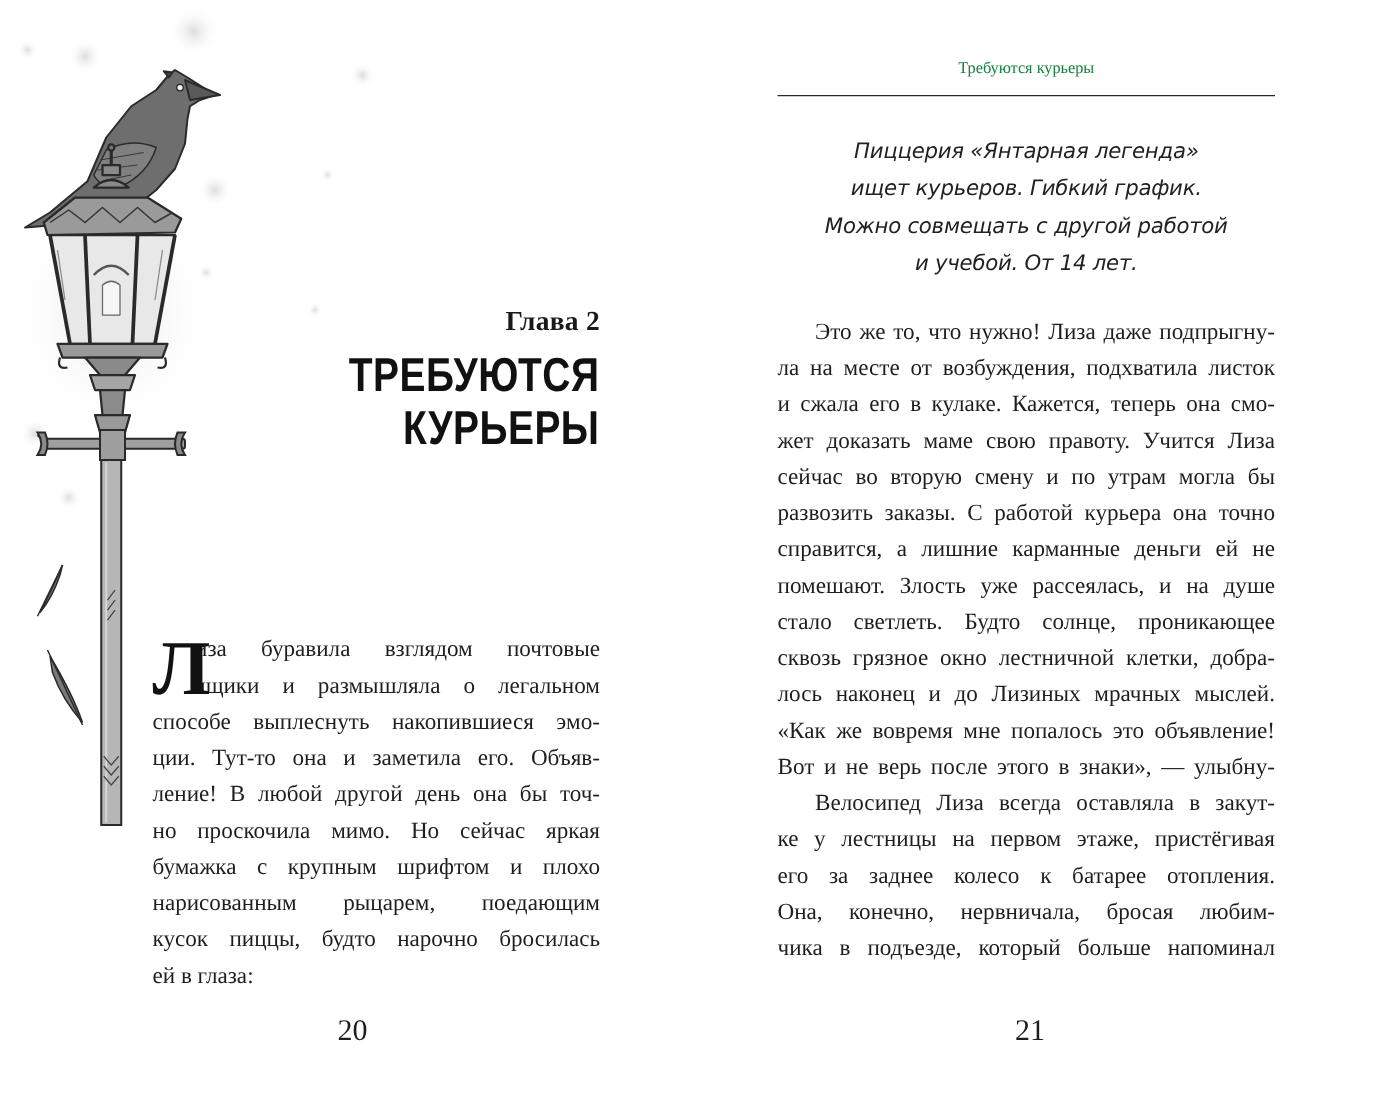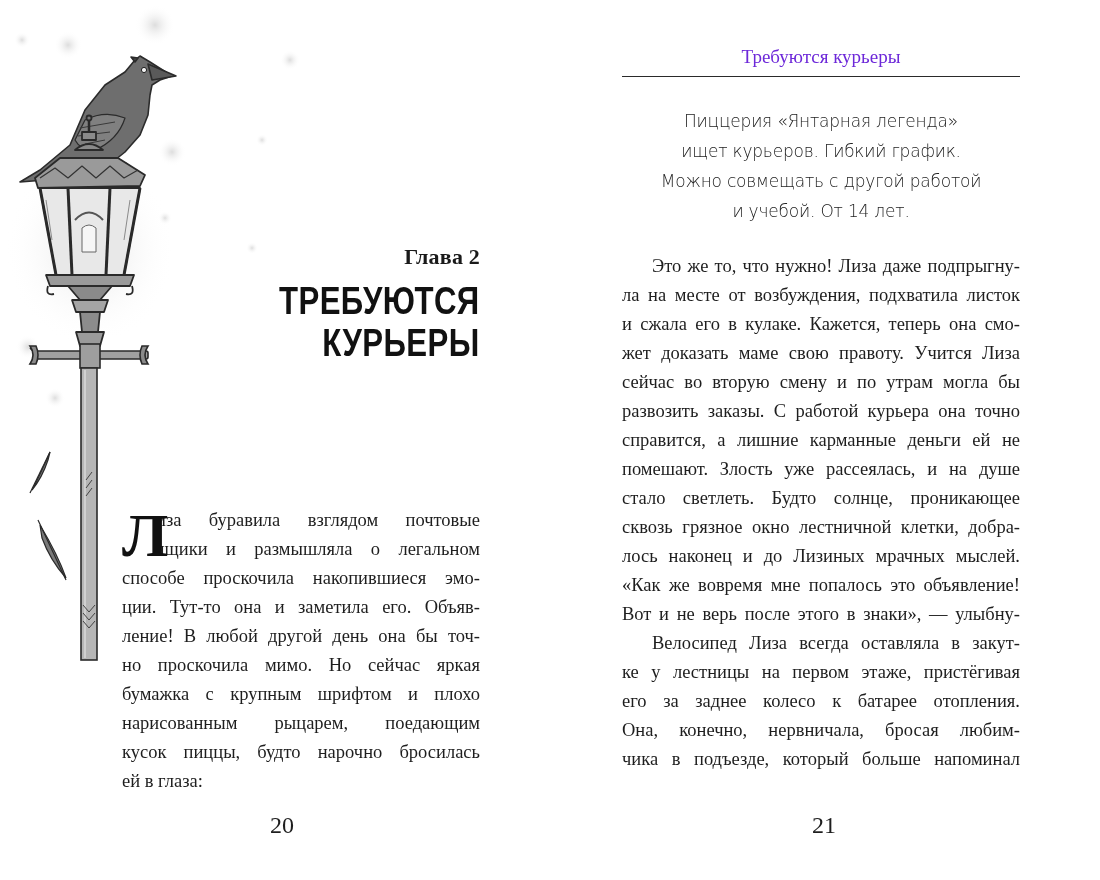--- a/index.html
+++ b/index.html
@@ -40,29 +40,29 @@
     font-family: "Liberation Serif", serif; color: #111;
   }
   .after-cap { padding-left: 34px; }
 
   .page-number { position: absolute; top: 812px; font-size: 24px; color: #1e1e1e; }
   .page-left .page-number { left: 270px; }
   .page-right .page-number { left: 262px; }
 
   
   .running-header {
-    position: absolute; left: 72px; width: 398px; top: 46px; text-align: center; font-size: 19px;
-    font-family: "Liberation Serif", serif; color: #6d28d9;
+    position: absolute; left: 72px; width: 398px; top: 46px; text-align: center; font-size: 13px;
+    font-family: "Liberation Serif", serif; color: #15803d;
   }
   .header-rule { position: absolute; left: 72px; width: 398px; top: 76px; height: 0; border-top: 1.5px solid #2a2a2a; }
 
   
   .ad-block {
     position: absolute; left: 72px; width: 398px; top: 106px; text-align: center;
-    font-family: "DejaVu Sans", sans-serif; font-weight: 300; font-size: 17px; line-height: 30px; color: #222;
+    font-family: "DejaVu Sans", sans-serif; font-style: italic; font-weight: 300; font-size: 17px; line-height: 30px; color: #222;
     letter-spacing: -0.2px;
   }
   .ad-line { display: block; }
 </style>
 </head>
 <body>
 
 <div class="page page-left">
 
   <svg class="illustration" viewBox="0 0 320 680" xmlns="http://www.w3.org/2000/svg">
@@ -152,21 +152,21 @@
   <div class="chapter-title">
     <div>ТРЕБУЮТСЯ</div>
     <div>КУРЬЕРЫ</div>
   </div>
 
   <div class="body-text body-left">
     <div class="dropcap-wrap">
       <span class="dropcap">Л</span>
       <span class="line after-cap">иза буравила взглядом почтовые</span>
       <span class="line after-cap">ящики и размышляла о легальном</span>
-      <span class="line">способе проскочила накопившиеся эмо-</span>
+      <span class="line">способе выплеснуть накопившиеся эмо-</span>
       <span class="line">ции. Тут-то она и заметила его. Объяв-</span>
       <span class="line">ление! В любой другой день она бы точ-</span>
       <span class="line">но проскочила мимо. Но сейчас яркая</span>
       <span class="line">бумажка с крупным шрифтом и плохо</span>
       <span class="line">нарисованным рыцарем, поедающим</span>
       <span class="line">кусок пиццы, будто нарочно бросилась</span>
       <span class="line last">ей в глаза:</span>
     </div>
   </div>
 

